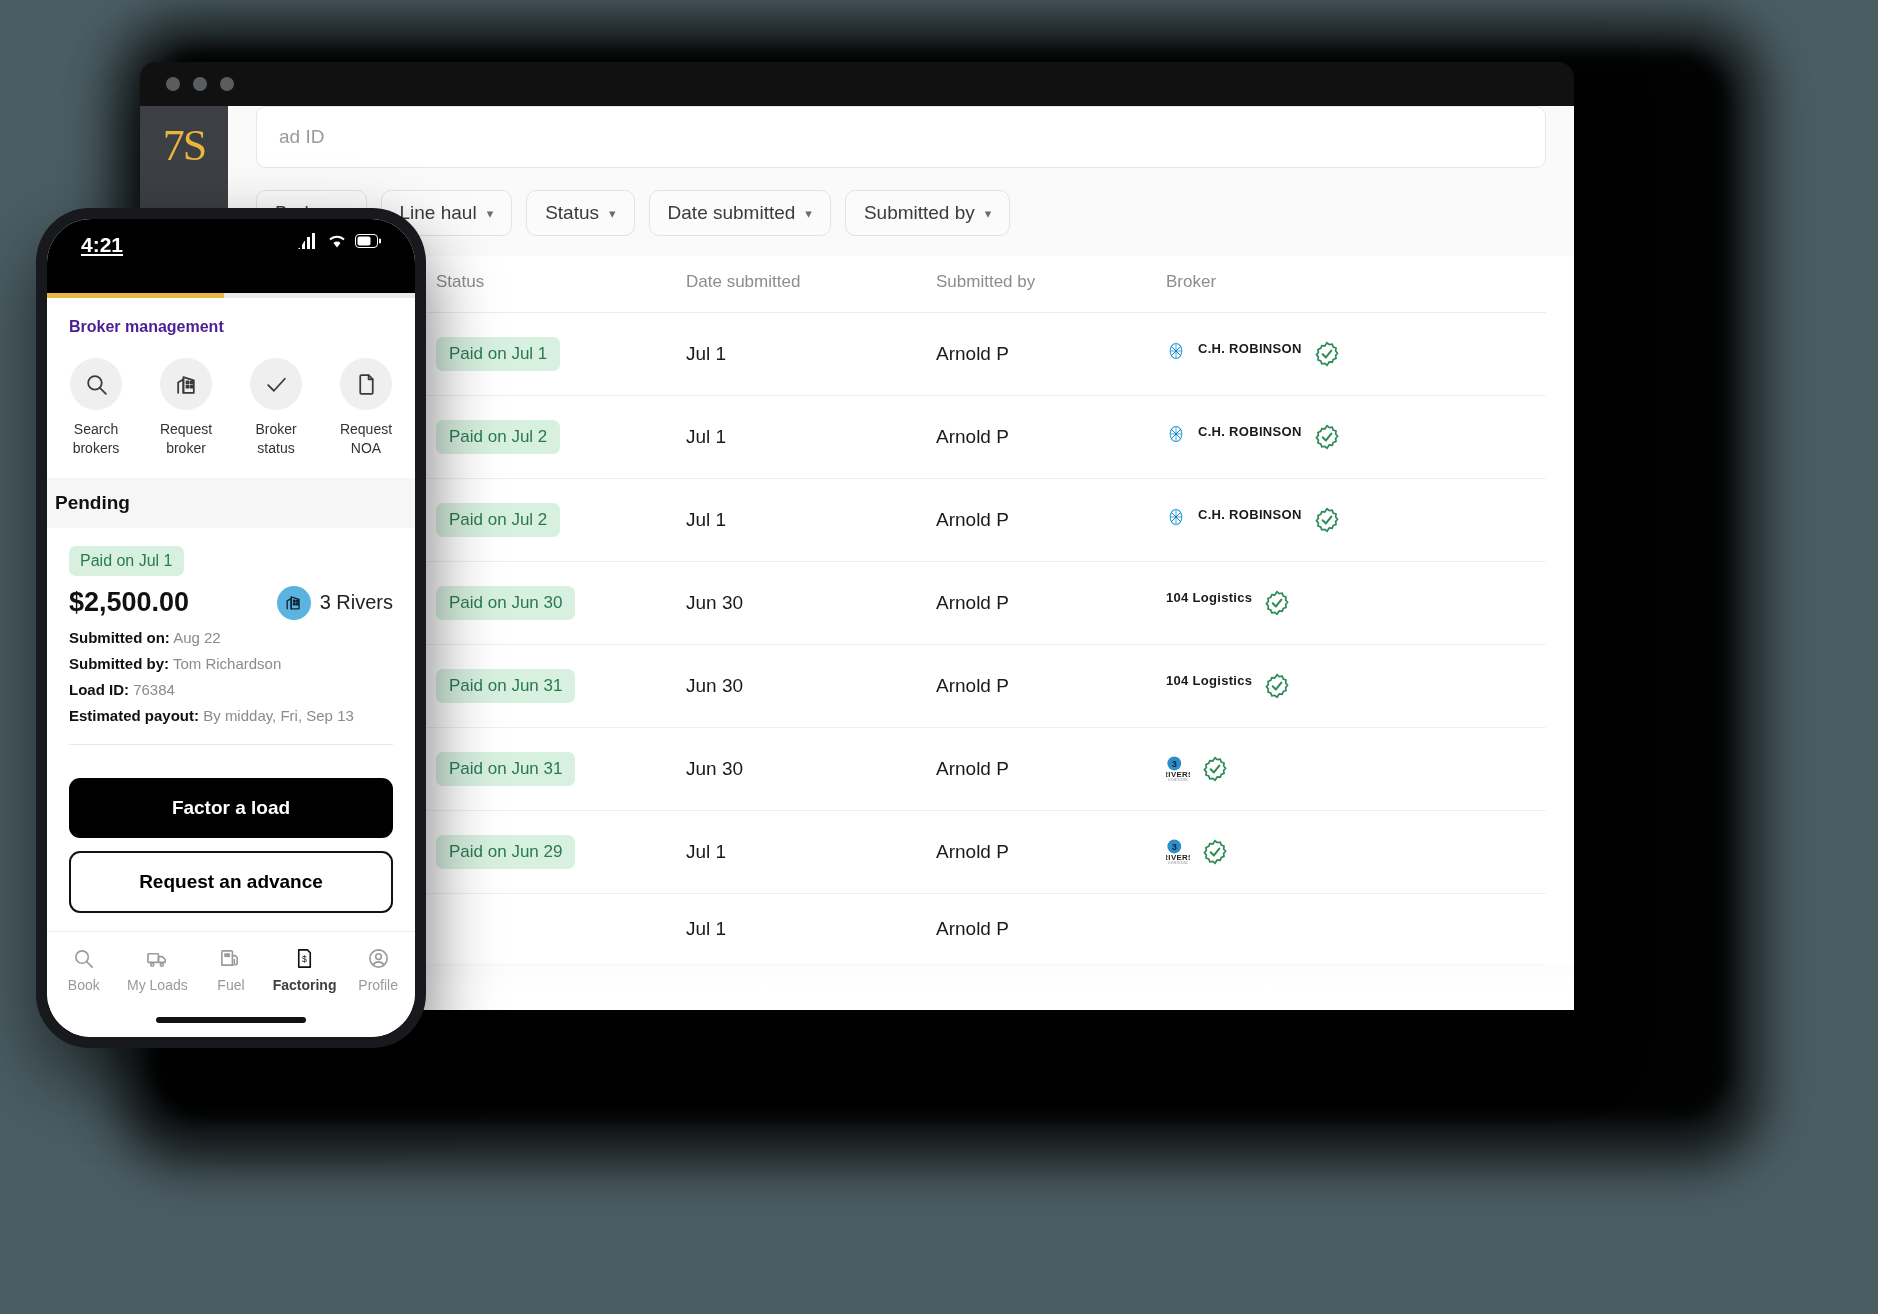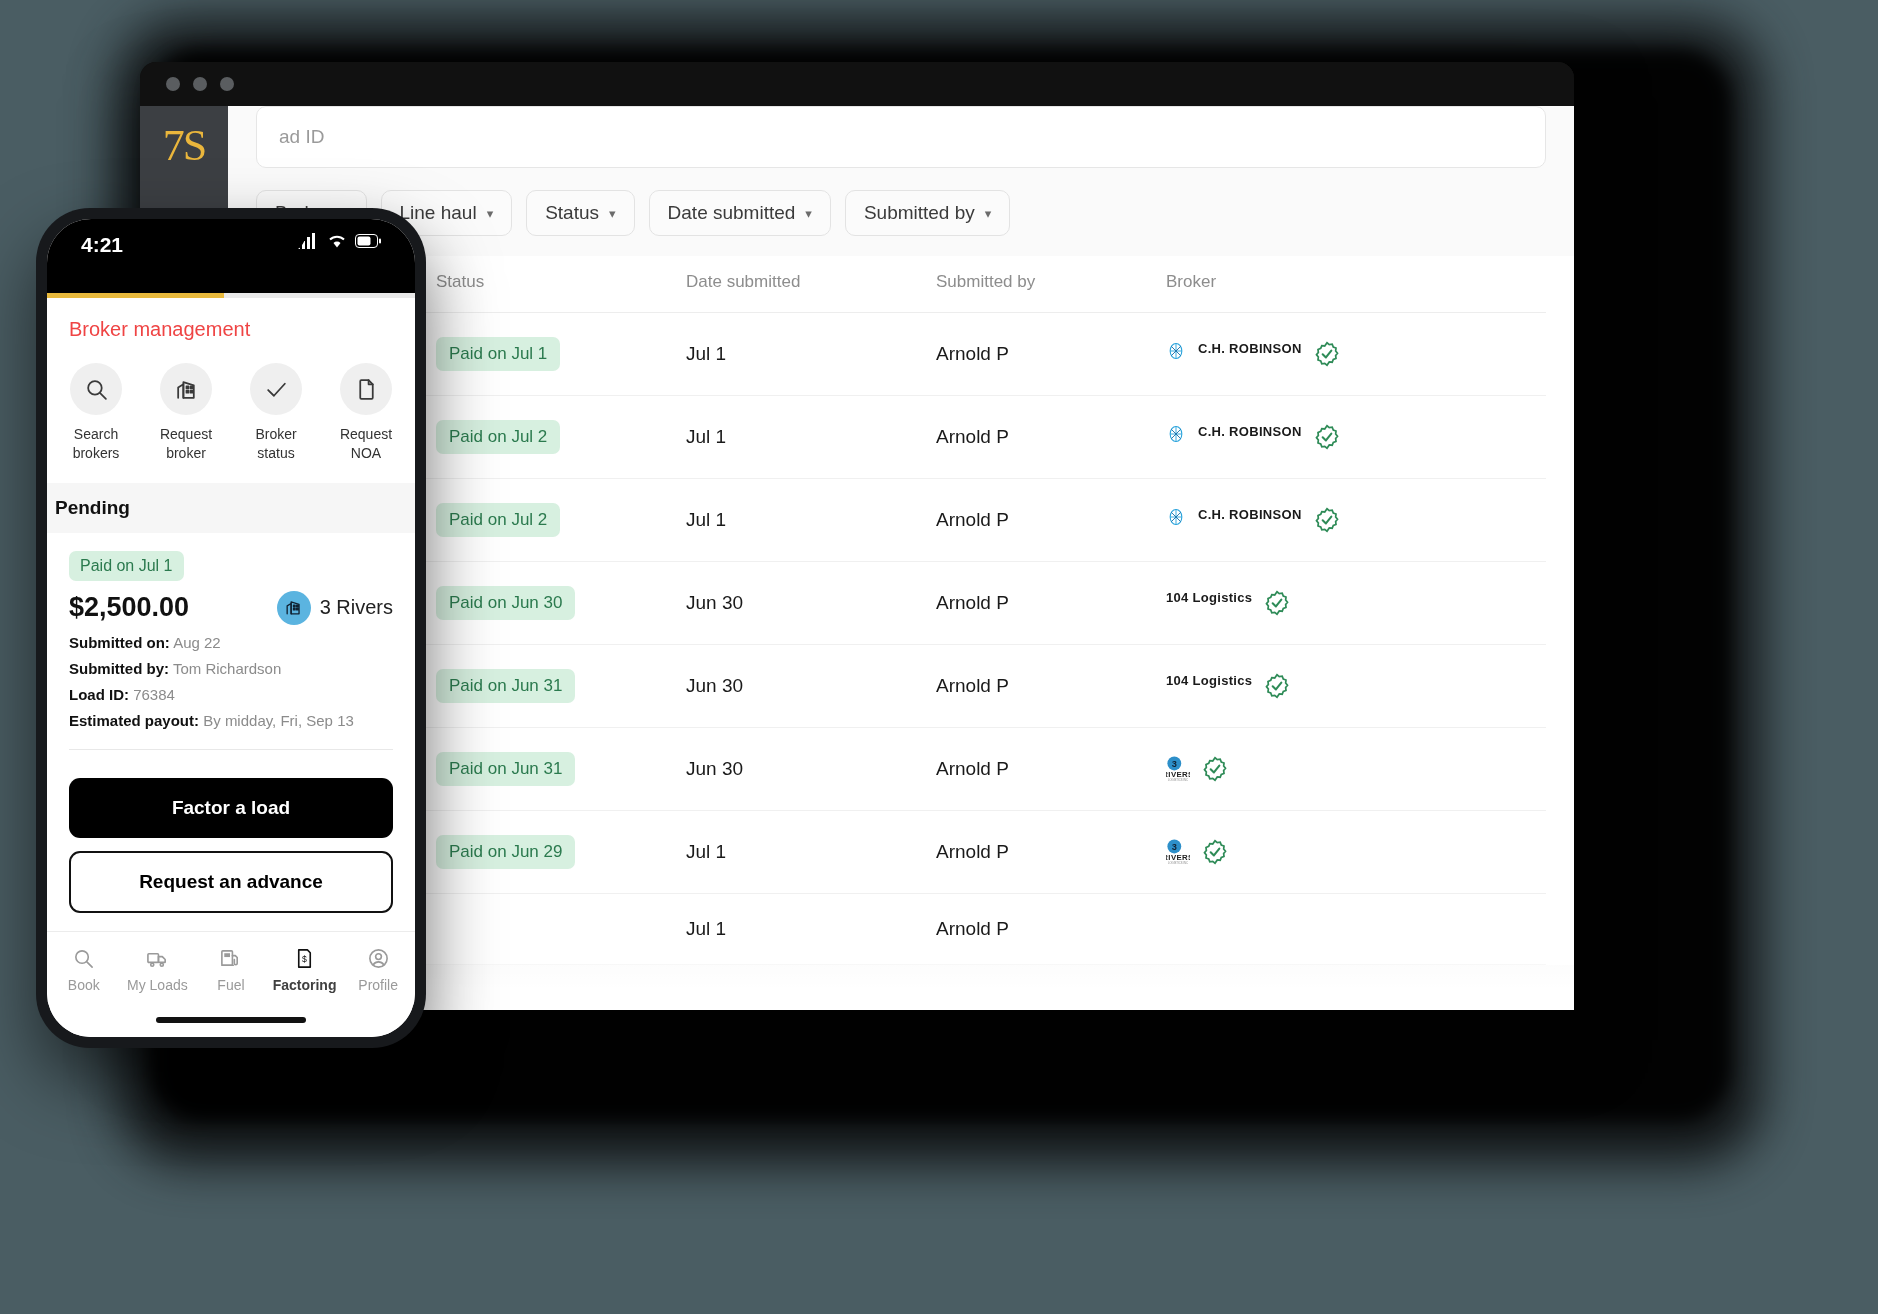--- a/index.html
+++ b/index.html
@@ -91,31 +91,31 @@
     box-shadow:0 34px 70px rgba(0,0,0,.55);
   }
   .phone-screen{
     width:100%; height:100%; background:#fff; border-radius:44px; overflow:hidden;
     display:flex; flex-direction:column; position:relative;
   }
   .status-bar{
     height:74px; background:#000; color:#fff; display:flex; align-items:flex-start;
     justify-content:space-between; padding:14px 34px 0 34px; position:relative;
   }
-  .st-time{ font-size:21px; font-weight:bold;}
+  .st-time{ font-size:21px; font-weight:bold;text-decoration:underline;}
   .notch{
     position:absolute; left:50%; transform:translateX(-50%); top:0;
     width:150px; height:34px; background:#000; border-radius:0 0 20px 20px;
   }
   .st-icons{ display:flex; align-items:center; gap:8px;}
   .progress{ height:5px; background:#e9e9e9; }
   .progress > div{ height:100%; background:#e8b93c; width:48%; }
 
   .ph-section{ padding:20px 22px 0 22px;}
-  .ph-h{ font-size:20px; font-weight:normal; color:#ef4444;}
+  .ph-h{ font-size:16px; font-weight:bold; color:#4c1d95;}
   .actions{ display:flex; justify-content:space-between; margin-top:22px;gap:36px;}
   .action{ width:78px; text-align:center; cursor:pointer;}
   .circ{
     width:52px;height:52px;border-radius:50%;background:#efefef;
     margin:0 auto 10px auto; display:flex;align-items:center;justify-content:center;
   }
   .act-label{ font-size:14px; color:#333; line-height:1.35;}
   .sec-head{
     margin-top:20px; background:#f6f6f6; padding:14px 8px; font-size:19px;
     font-weight:bold; color:#111;

